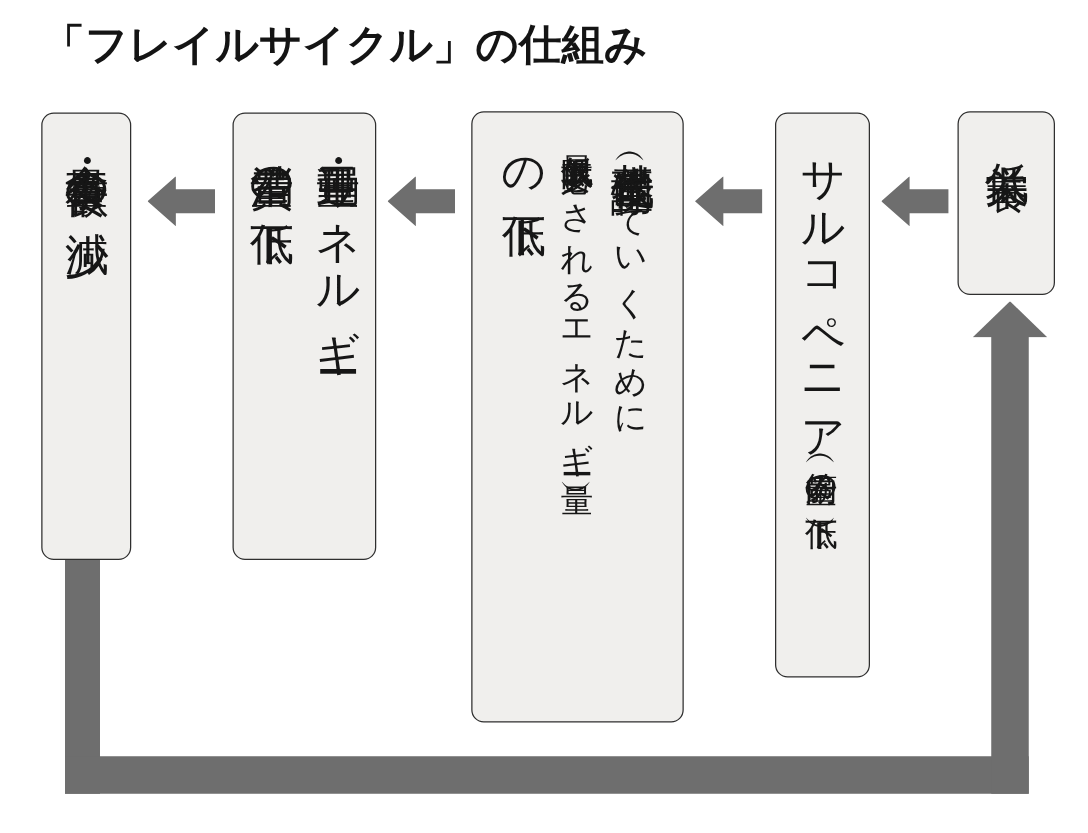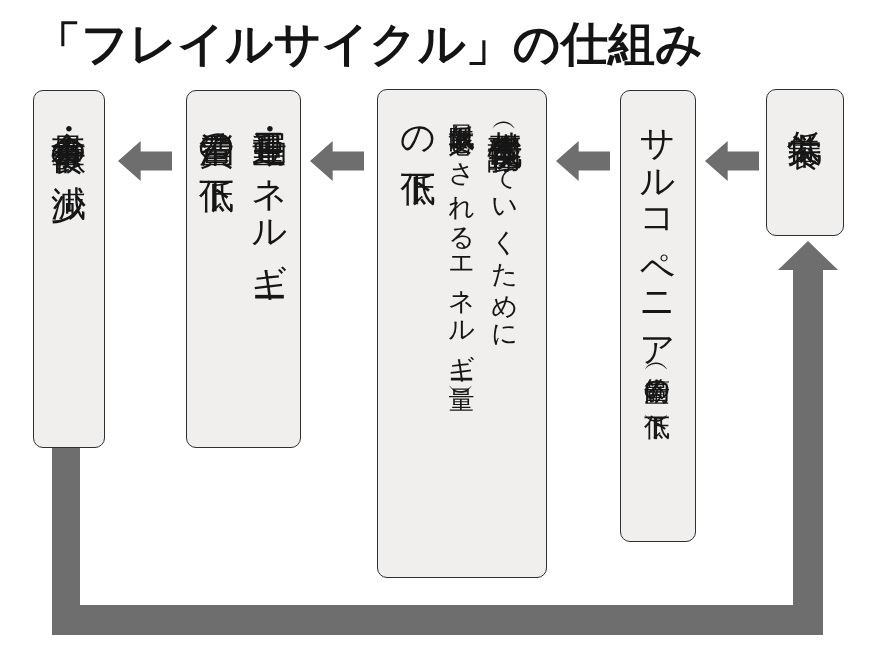--- a/index.html
+++ b/index.html
@@ -4,21 +4,21 @@
 <style>
   html,body{margin:0;padding:0;}
   body{
     width:870px;height:666px;background:#ffffff;
     font-family:"Liberation Sans", sans-serif;
   }
   .canvas{position:relative;width:870px;height:666px;background:#ffffff;overflow:hidden;}
 
   .title{
     position:absolute;left:34px;top:16px;
-    font-size:47px;font-weight:bold;color:#141414;letter-spacing:0;
+    font-size:34px;font-weight:bold;color:#141414;letter-spacing:0;
     white-space:nowrap;line-height:1.2;
   }
 
   .box{
     position:absolute;background:#f0efed;border:1.5px solid #2f2f2f;
     border-radius:10px;box-sizing:border-box;
     display:flex;flex-direction:row-reverse;justify-content:center;
     padding-top:13px;
   }
   .vcol{

